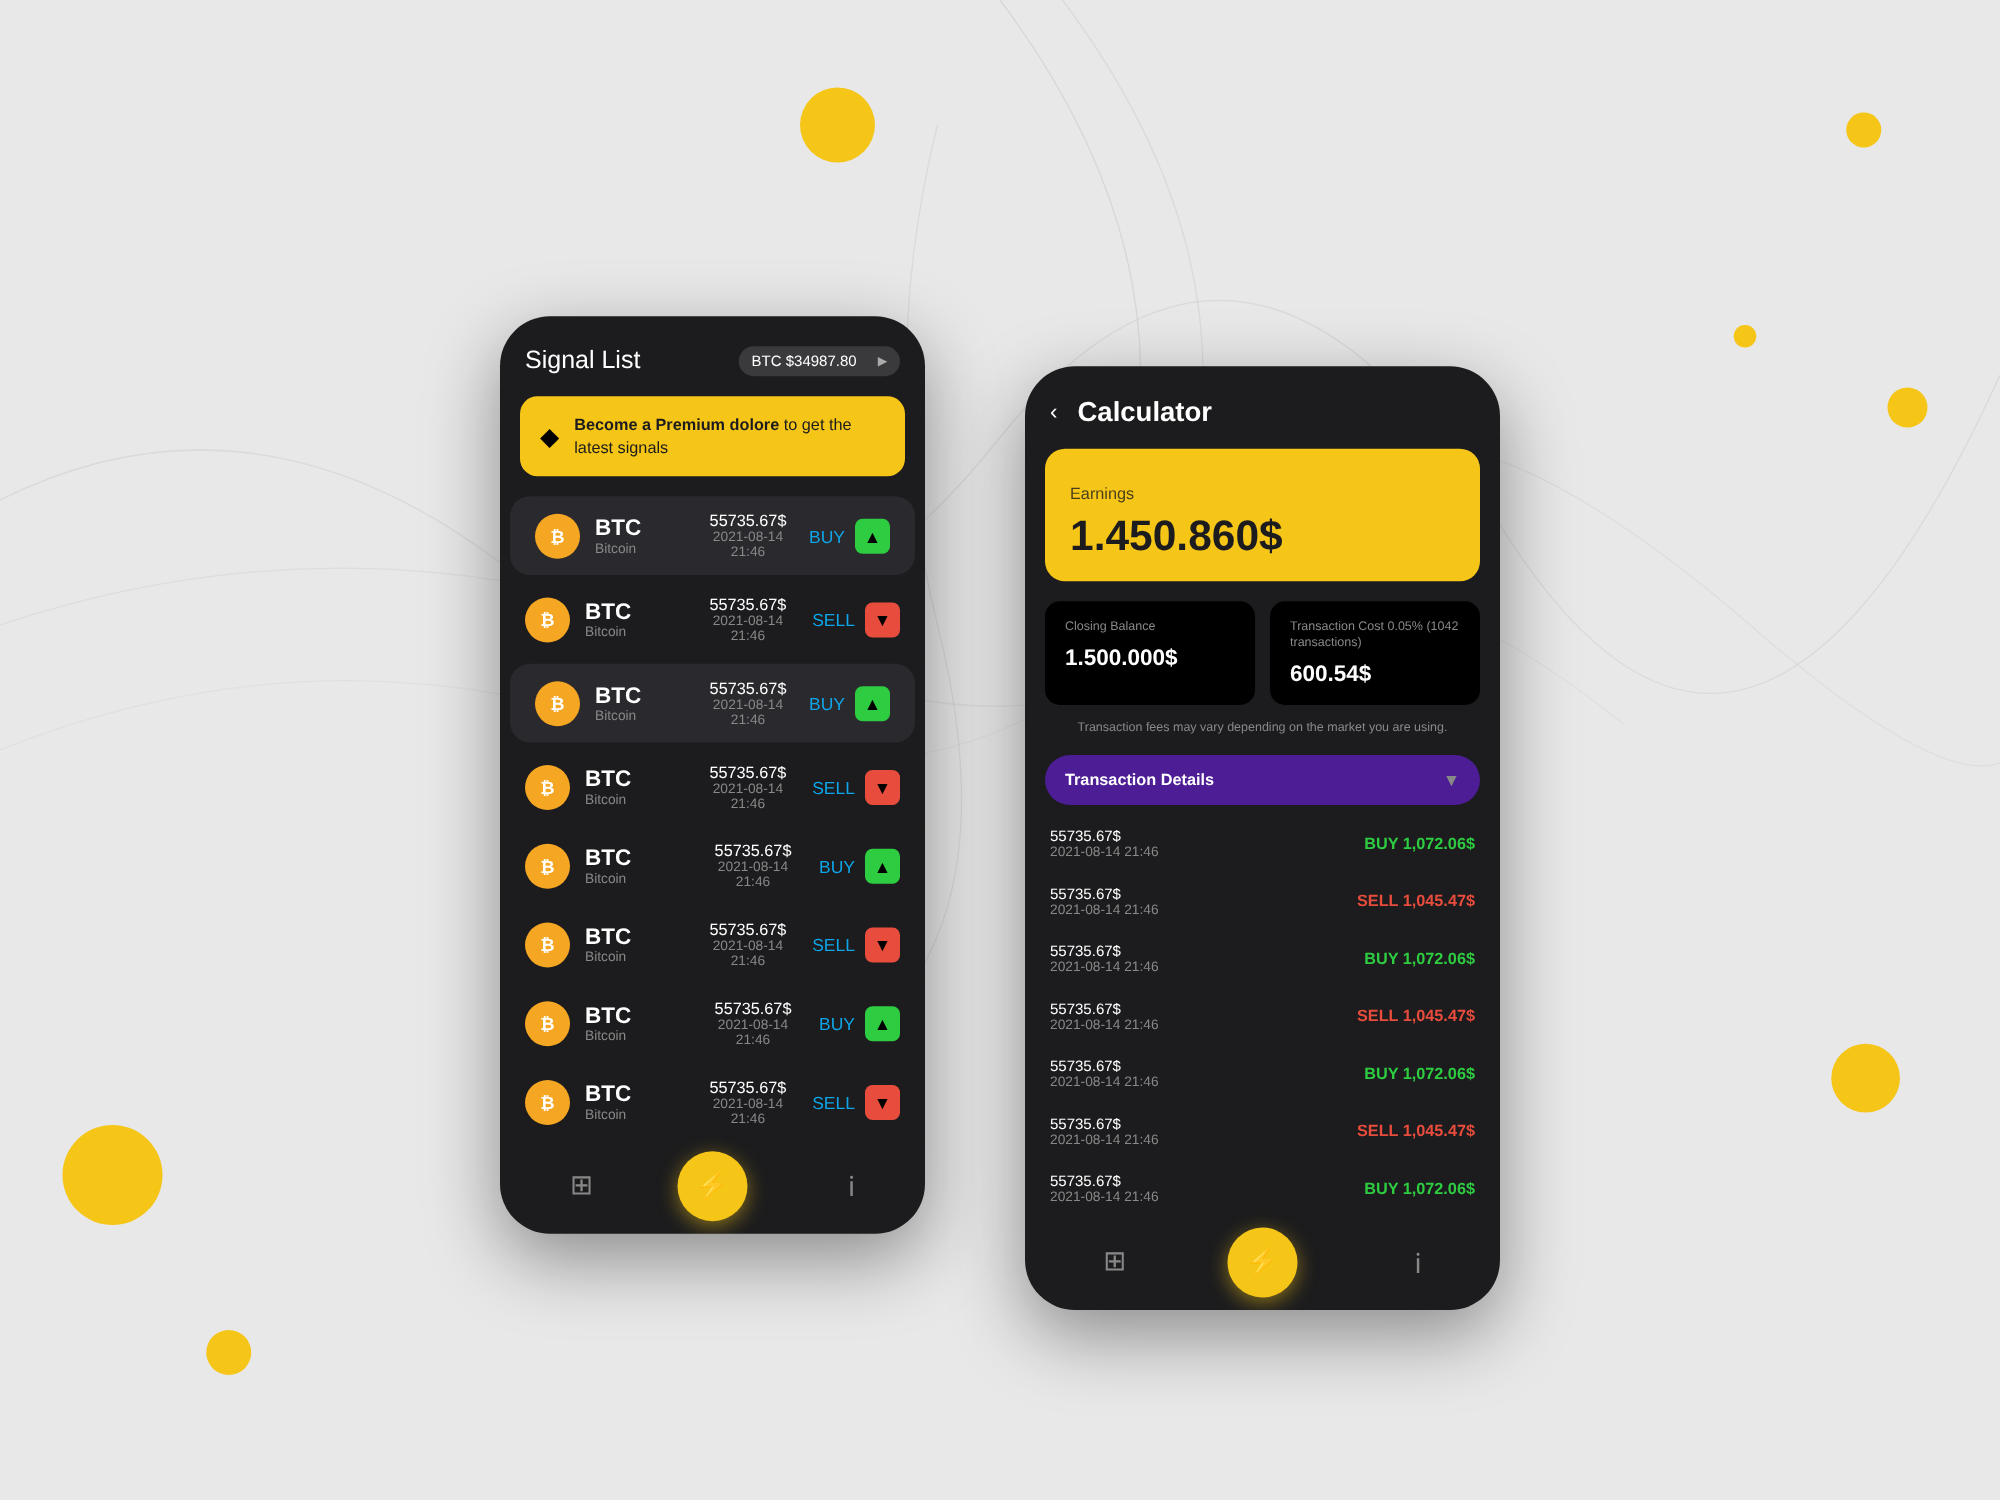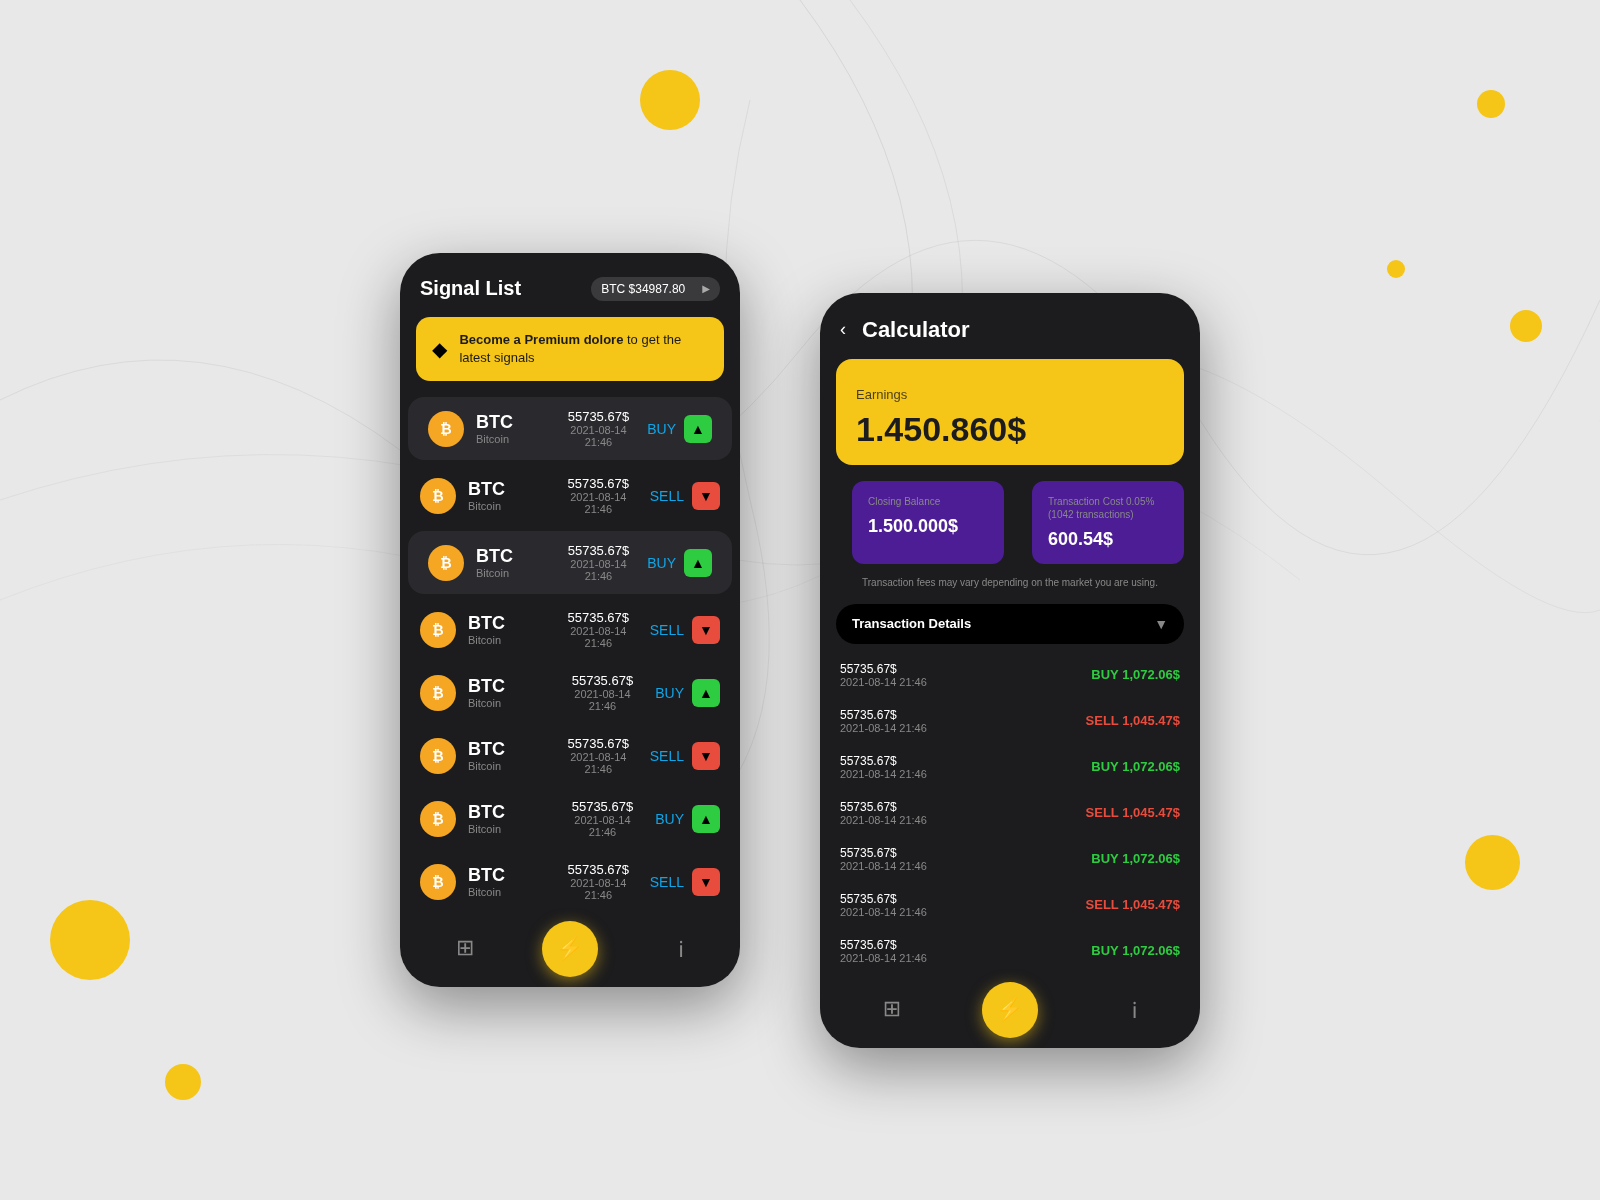--- a/index.html
+++ b/index.html
@@ -57,21 +57,21 @@
     .signal-header {
       display: flex;
       align-items: center;
       justify-content: space-between;
       padding: 24px 20px 16px;
     }
 
     .signal-title {
       color: #fff;
       font-size: 20px;
-      font-weight: 700;
+      font-weight: 400;
     }
 
     .btc-badge {
       background: #3a3a3c;
       color: #fff;
       font-size: 12px;
       padding: 5px 10px;
       border-radius: 20px;
       display: flex;
       align-items: center;
@@ -286,24 +286,23 @@
     }
 
     .stats-row {
       display: flex;
       gap: 12px;
       margin: 0 16px 12px;
     }
 
     .stat-card {
       flex: 1;
-      background: #4c1d95;
+      background: #000000;
       border-radius: 12px;
       padding: 14px 16px;
-      margin-left: 16px;
     }
 
     .stat-label {
       color: #888;
       font-size: 10px;
       margin-bottom: 8px;
       line-height: 1.3;
     }
 
     .stat-value {
@@ -318,21 +317,21 @@
       padding: 0 20px 14px;
       text-align: center;
       line-height: 1.4;
     }
 
     .transaction-details-header {
       display: flex;
       align-items: center;
       justify-content: space-between;
       padding: 12px 16px;
-      background: #000000;
+      background: #4c1d95;
       margin: 0 16px;
       border-radius: 20px;
       cursor: pointer;
       margin-bottom: 8px;
     }
 
     .td-label {
       color: #fff;
       font-size: 13px;
       font-weight: 600;

